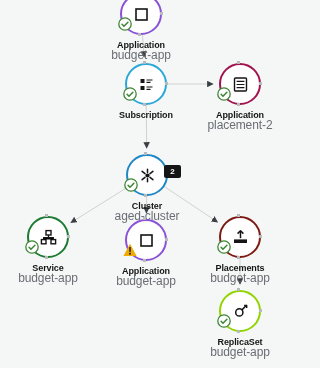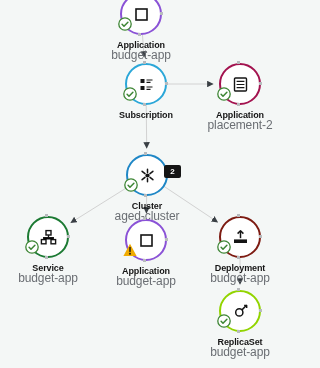--- a/index.html
+++ b/index.html
@@ -262,21 +262,21 @@
           </svg>
         </div>
         <div class="port" style="left: 18px; top: -2px;"></div>
         <div class="port" style="left: 18px; top: 40px;"></div>
         <div class="port" style="left: 40px; top: 19px;"></div>
         <div class="status"><svg width="14" height="14" viewBox="0 0 14 14">
             <circle cx="7" cy="7" r="6.2" fill="#ffffff" stroke="#3e8635" stroke-width="1.3"></circle>
             <path d="M4.1 7.2l1.9 2 3.9-4" fill="none" stroke="#3e8635" stroke-width="1.5" stroke-linecap="round" stroke-linejoin="round"></path>
           </svg></div>
       </div>
-      <div class="label">Deployment</div>
+      <div class="label">Placements</div>
       <div class="sublabel">
         <div>budget-app</div>
       </div>
     </div>
     <div class="node" style="left: 240px; top: 290px;">
       <div class="ring-wrap">
         <div class="ring" style="border-color: rgb(146, 212, 0);"></div>
         <div class="glyph">
           <svg width="19" height="19" viewBox="0 0 19 19">
             <circle cx="8.3" cy="10.4" r="3.6" fill="none" stroke="#151515" stroke-width="1.5"></circle>

